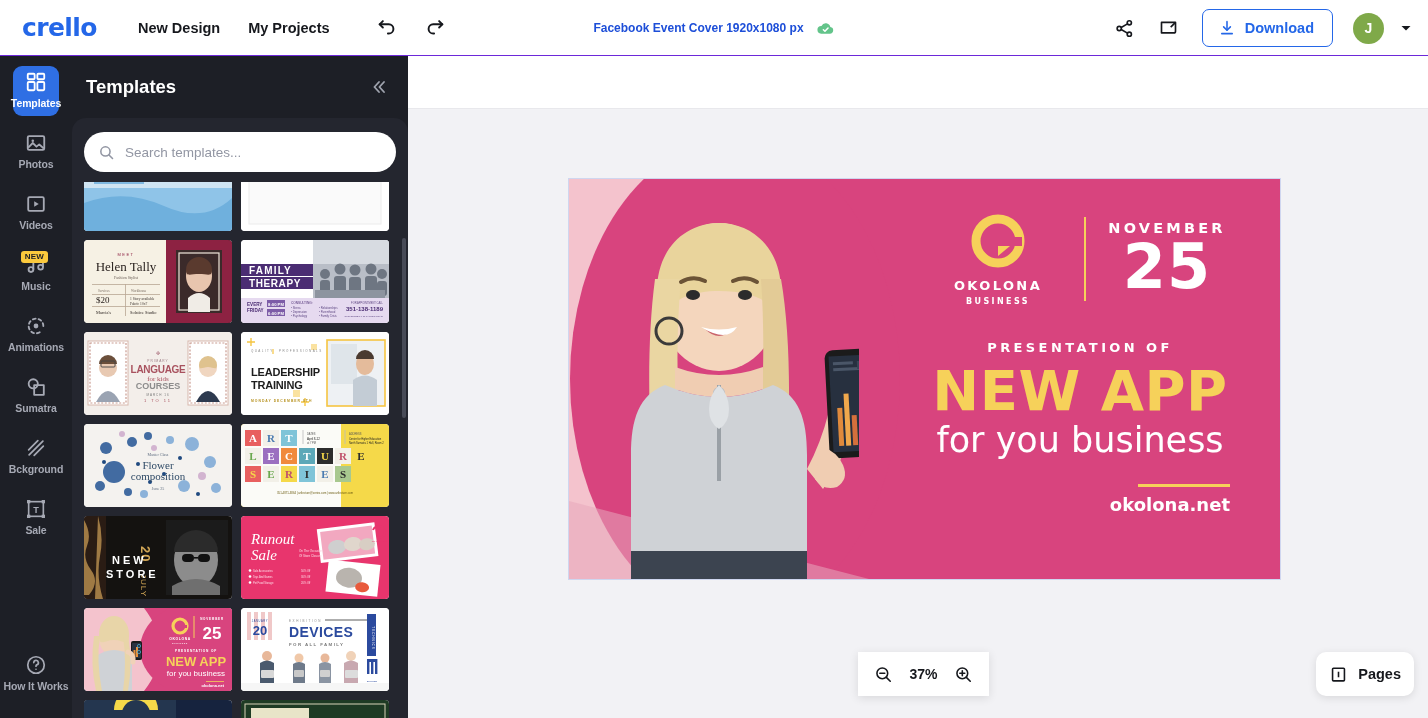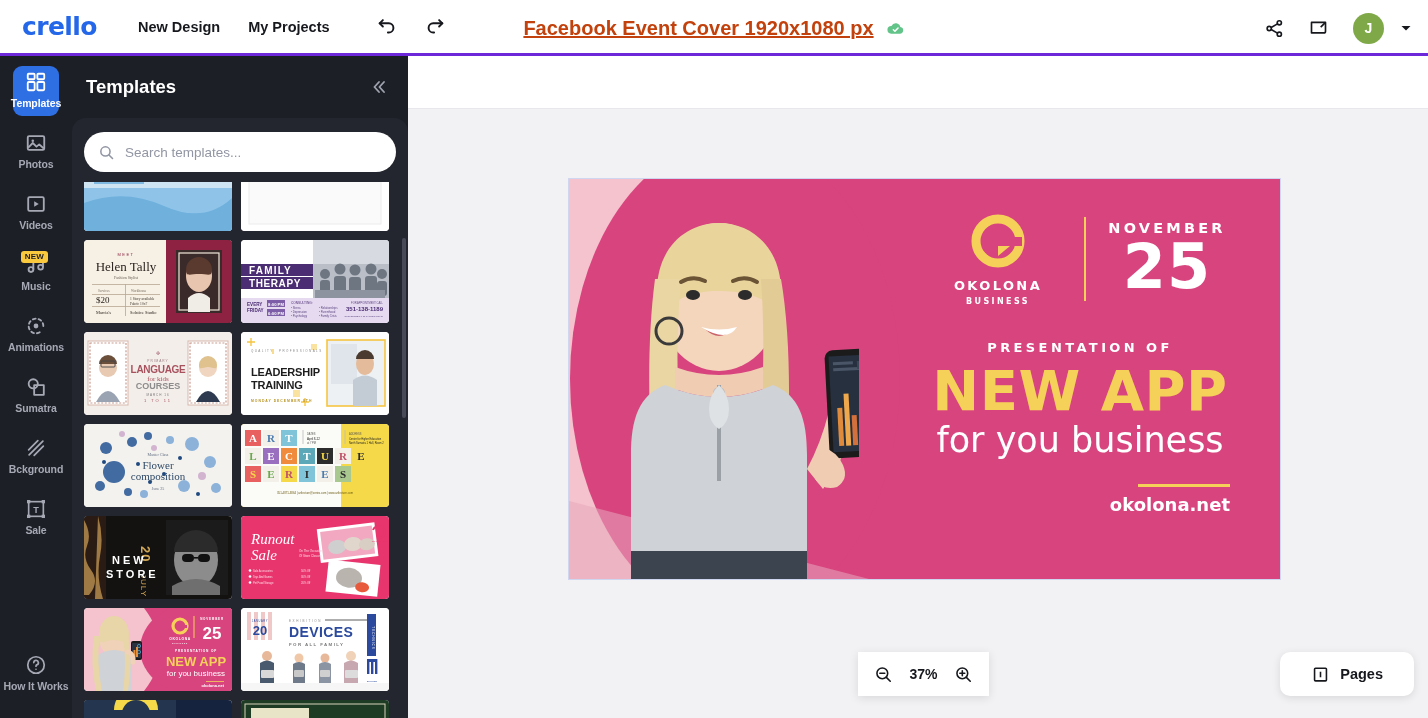--- a/index.html
+++ b/index.html
@@ -8,21 +8,21 @@
     overflow: hidden;
     font-family: "Liberation Sans", sans-serif;
     background: #f2f2f5;
   }
 
   
   .header {
     position: absolute; top: 0; left: 0;
     width: 1428px; height: 56px;
     background: #ffffff;
-    border-bottom: 3px solid #6d28d9;
+    border-bottom: 1px solid #6d28d9;
     display: flex; align-items: center;
     z-index: 40;
   }
   .logo {
     margin-left: 22px; width: 72px; height: 24px;
     display: flex; align-items: center;
   }
   .logo-text {
     font-size: 25px; font-weight: 700; color: #2467e8;
     letter-spacing: -0.6px; line-height: 1;
@@ -38,22 +38,22 @@
     width: 30px; height: 30px; display: flex;
     align-items: center; justify-content: center;
     cursor: pointer; border-radius: 5px;
   }
   .doc-title-wrap {
     position: absolute; left: 0; right: 0; top: 0; height: 56px;
     display: flex; align-items: center; justify-content: center;
     gap: 12px; pointer-events: none;
   }
   .doc-title {
-    font-size: 20px; font-weight: 700; color: #c2410c;
-    pointer-events: auto; cursor: text; text-decoration: underline;
+    font-size: 12px; font-weight: 700; color: #1d4ed8;
+    pointer-events: auto; cursor: text;
   }
   .saved-badge {
     width: 19px; height: 19px; pointer-events: auto;
     display: flex; align-items: center; justify-content: center;
   }
   .header-right {
     position: absolute; right: 14px; top: 0; height: 56px;
     display: flex; align-items: center; gap: 14px; z-index: 3;
   }
   .download-btn {
@@ -266,21 +266,21 @@
     position: absolute; left: 450px; bottom: 22px;
     width: 131px; height: 44px;
     background: #fff; border-radius: 0;
     box-shadow: 0 2px 9px rgba(0,0,0,0.11);
     display: flex; align-items: center; justify-content: space-between;
     padding: 0 16px;
   }
   .zoom-val { font-size: 14px; font-weight: 700; color: #16181d; }
   .pages-btn {
     position: absolute; right: 14px; bottom: 22px;
-    height: 44px; padding: 0 31px;
+    height: 44px; padding: 0 13px;
     background: #fff; border-radius: 10px;
     box-shadow: 0 2px 9px rgba(0,0,0,0.11);
     display: flex; align-items: center; gap: 10px; cursor: pointer;
   }
   .pages-label { font-size: 14.5px; font-weight: 700; color: #16181d; }
 
   svg { display: block; }
 </style>
 </head>
 <body>
@@ -328,20 +328,30 @@
           <circle cx="17.5" cy="18.5" r="2.4"></circle>
         <line x1="8.2" y1="10.8" x2="15.4" y2="6.7"></line>
           <line x1="8.2" y1="13.2" x2="15.4" y2="17.3"></line>
       </svg>
     </div>
     <div class="icon-btn">
       <svg width="21" height="21" viewBox="0 0 24 24" fill="none" stroke="#16181d" stroke-width="1.9" stroke-linejoin="round">
         <path d="M4 5h16v10a2 2 0 0 1-2 2H4z"></path>
           <path d="M20 5l-5.5 5.5"></path>
       </svg>
+    </div>
+    <div class="download-btn">
+      <span>
+        <svg width="18" height="18" viewBox="0 0 24 24" fill="none" stroke="#2467e8" stroke-width="2.1" stroke-linecap="round" stroke-linejoin="round">
+          <line x1="12" y1="3.5" x2="12" y2="14.5"></line>
+            <polyline points="7.5 10.5 12 15 16.5 10.5"></polyline>
+            <line x1="5" y1="19.5" x2="19" y2="19.5"></line>
+        </svg>
+      </span>
+      <span>Download</span>
     </div>
     <div class="avatar">J</div>
     <div class="caret-down">
       <svg width="12" height="12" viewBox="0 0 12 12">
           <path d="M1.5 4 L6 8.5 L10.5 4 Z" fill="#16181d"></path>
         </svg>
     </div>
   </div>
 </div>
 

